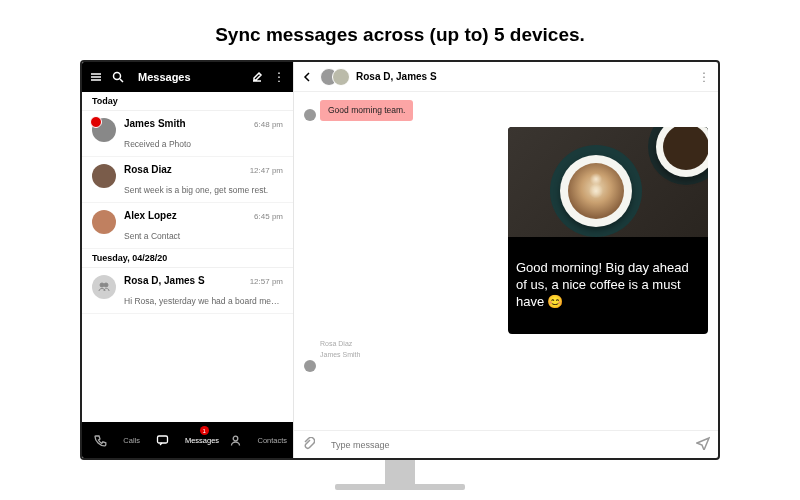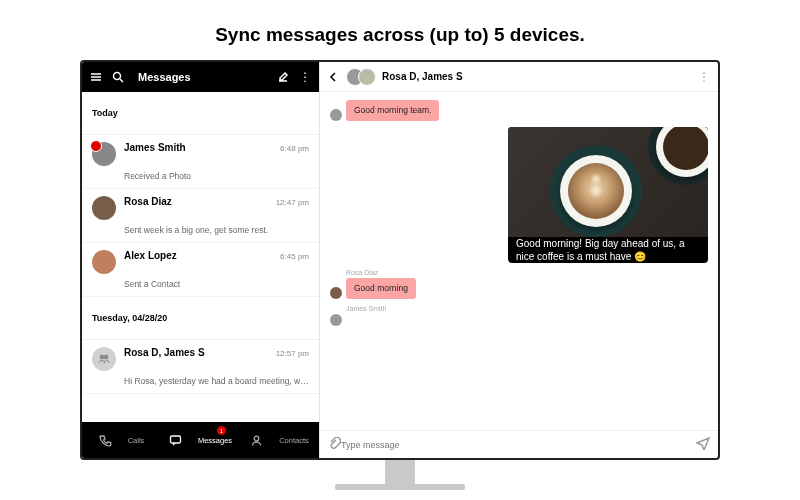--- a/index.html
+++ b/index.html
@@ -3,37 +3,37 @@
 <meta charset="utf-8">
 <style>
 *{box-sizing:border-box;margin:0;padding:0;font-family:-apple-system,BlinkMacSystemFont,"Segoe UI",Helvetica,Arial,sans-serif}
 body{width:800px;height:500px;background:#fff;overflow:hidden}
 .hero{text-align:center;font-weight:800;font-size:19px;padding:24px 0 14px}
 .monitor{width:640px;height:400px;margin:0 auto;border:2px solid #222;border-radius:4px;background:#fff;display:flex;flex-direction:column;overflow:hidden;position:relative}
 .stand-neck{width:30px;height:24px;background:#c9c9c9;margin:0 auto}
 .stand-base{width:130px;height:6px;background:#c9c9c9;margin:0 auto;border-radius:2px}
 
 .screen{flex:1;display:flex;min-height:0}
-.sidebar{width:238px;background:#fff;border-right:1px solid #e5e5e5;display:flex;flex-direction:column}
+.sidebar{width:212px;background:#fff;border-right:1px solid #e5e5e5;display:flex;flex-direction:column}
 .sb-header{height:30px;background:#000;color:#fff;display:flex;align-items:center;padding:0 8px;gap:10px;font-size:10px}
 .sb-title{flex:0 0 auto;font-weight:700;font-size:11px;margin-left:4px}
 .sb-spacer{flex:1}
 .ico{display:inline-flex;align-items:center;justify-content:center}
 .ico svg{stroke:#fff;fill:none;stroke-width:1.5}
 
-.section-hdr{font-size:9px;font-weight:700;padding:16px 10px;border-bottom:1px solid #f0f0f0}
+.section-hdr{font-size:9px;font-weight:700;padding:4px 10px;border-bottom:1px solid #f0f0f0}
 .convo{display:flex;gap:8px;padding:7px 10px;border-bottom:1px solid #f3f3f3;cursor:pointer}
 .avatar{width:24px;height:24px;border-radius:50%;background:#888;flex:0 0 24px;display:flex;align-items:center;justify-content:center;font-size:10px;color:#fff;position:relative}
 .avatar.red::after{content:"";position:absolute;top:-2px;left:-2px;width:10px;height:10px;border-radius:50%;background:#e00000;border:1.5px solid #fff}
 .avatar.group{background:#d0d0d0}
 .convo-main{flex:1;min-width:0}
 .convo-top{display:flex;justify-content:space-between;align-items:baseline}
 .name{font-size:10px;font-weight:700}
 .time{font-size:8px;color:#888}
-.preview{font-size:8.5px;color:#666;white-space:nowrap;overflow:hidden;text-overflow:ellipsis;margin-top:18px}
+.preview{font-size:8.5px;color:#666;white-space:nowrap;overflow:hidden;text-overflow:ellipsis;margin-top:10px}
 
 .tabbar{height:36px;background:#000;display:flex;color:#aaa;font-size:7.5px}
 .tab{flex:1;display:flex;flex-direction:row;align-items:center;justify-content:center;gap:16px;position:relative}
 .tab.active{color:#fff}
 .tab .badge{position:absolute;top:4px;right:14px;background:#e00000;color:#fff;border-radius:50%;width:9px;height:9px;font-size:6px;display:flex;align-items:center;justify-content:center}
 .tab svg{stroke:currentColor;fill:none;stroke-width:1.3}
 
 .chat{flex:1;display:flex;flex-direction:column;min-width:0}
 .chat-hdr{height:30px;border-bottom:1px solid #eee;display:flex;align-items:center;padding:0 8px;gap:6px}
 .chat-hdr .back svg{stroke:#000}
@@ -55,23 +55,23 @@
 .photo-card{width:200px;border-radius:4px;overflow:hidden;background:#000;color:#fff}
 .coffee{height:110px;background:linear-gradient(135deg,#3a3530 0%,#2a2520 100%);position:relative}
 .cup{position:absolute;width:72px;height:72px;border-radius:50%;background:#f5f5f0;box-shadow:0 3px 6px rgba(0,0,0,.4)}
 .cup.main{left:52px;top:28px}
 .cup.side{left:148px;top:-10px;width:60px;height:60px}
 .saucer{position:absolute;width:92px;height:92px;border-radius:50%;background:#1a3a3a;left:42px;top:18px}
 .saucer2{position:absolute;width:76px;height:76px;border-radius:50%;background:#1a2a2a;left:140px;top:-18px}
 .latte{position:absolute;width:56px;height:56px;border-radius:50%;background:radial-gradient(circle at 50% 45%,#e8d4b0 0%,#c9a070 35%,#8b6340 70%);left:60px;top:36px}
 .latte::after{content:"";position:absolute;left:50%;top:50%;width:26px;height:34px;transform:translate(-50%,-55%);background:radial-gradient(ellipse 40% 30% at 50% 20%,#f5e8d0 0%,transparent 60%),radial-gradient(ellipse 50% 40% at 50% 55%,#f5e8d0 0%,transparent 55%);border-radius:50% 50% 50% 50%/60% 60% 40% 40%}
 .foam{position:absolute;width:46px;height:46px;border-radius:50%;background:#3a2818;left:155px;top:-3px}
-.caption{padding:0 8px;font-size:10px;line-height:1.3}
-
-.composer{height:28px;border-top:1px solid #eee;display:flex;align-items:center;padding:0 8px;gap:0}
+.caption{padding:23px 8px;font-size:13px;line-height:1.3}
+
+.composer{height:28px;border-top:1px solid #eee;display:flex;align-items:center;padding:0 8px;gap:16px}
 .composer input{flex:1;border:none;outline:none;font-size:9px;color:#333}
 .composer .attach svg,.composer .send svg{stroke:#999;fill:none;stroke-width:1.5}
 </style>
 </head>
 <body>
 
 <div class="hero">Sync messages across (up to) 5 devices.</div>
 
 <div class="monitor">
 <div class="screen">
@@ -210,24 +210,20 @@
                 <div class="foam"></div>
             <div class="saucer"></div>
                 <div class="cup main"></div>
                 <div class="latte"></div>
           </div>
           <div class="caption">Good morning! Big day ahead of us, a nice coffee is a must have 😊</div>
         </div>
       </div>
 
       <div class="sender">Rosa Diaz</div>
-      <div class="row">
-            <div class="mini-av" style="background:#7a5c4a"></div>
-            <div class="bubble in">Good morning</div>
-          </div>
 
       <div class="sender">James Smith</div>
       <div class="row">
             <div class="mini-av"></div>
           </div>
     </div>
 
     <div class="composer">
       <span class="attach"><svg width="13" height="13" viewBox="0 0 13 13">
               <path d="M8 3l-4 4c-1 1-1 2.5 0 3.5s2.5 1 3.5 0l4-4c1.5-1.5 1.5-3.5 0-5s-3.5-1.5-5 0L3 5"></path>

